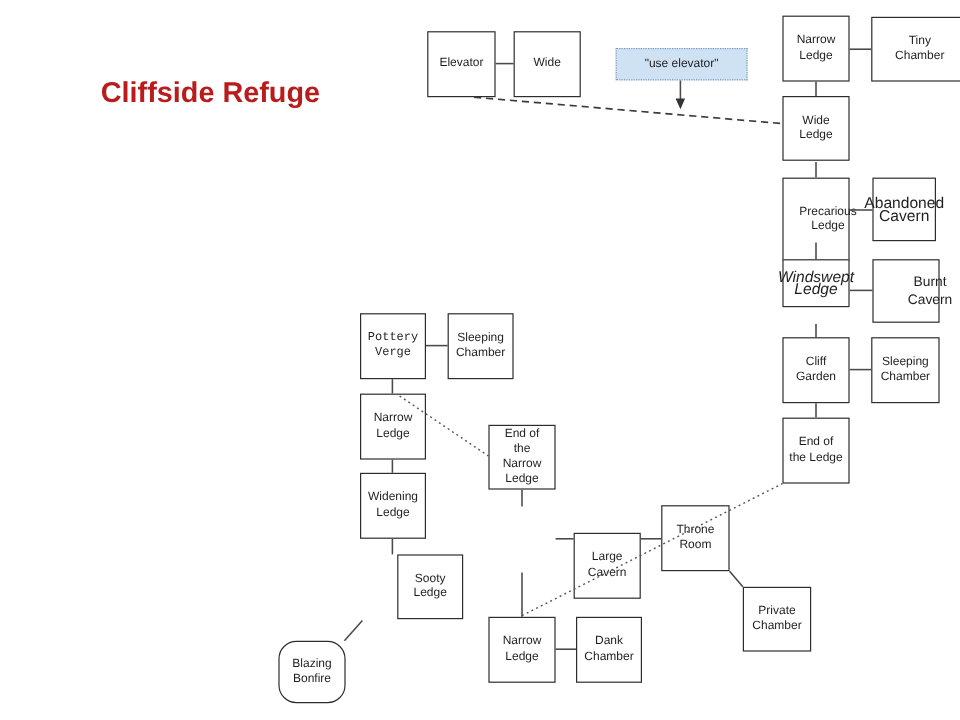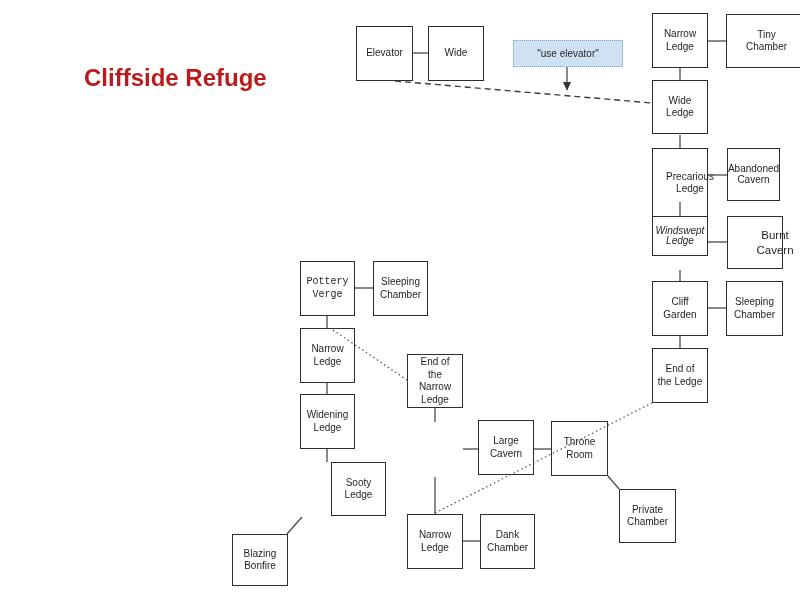--- a/index.html
+++ b/index.html
@@ -28,21 +28,21 @@
     display: flex;
     flex-direction: column;
     align-items: center;
     justify-content: center;
     text-align: center;
     font-size: 10px;
     line-height: 12.5px;
     color: #1f1f1f;
     z-index: 2;
   }
-  .room.small { font-size: 10px; line-height: 10.5px; }
+  .room.small { font-size: 13px; line-height: 10.5px; }
   .room.large { font-size: 11.5px; line-height: 14.5px; }
   #note-box {
     position: absolute;
     left: 513px;
     top: 40px;
     width: 110px;
     height: 27px;
     box-sizing: border-box;
     background: var(--note-fill, #cfe2f3);
     border: 1.5px dotted var(--note-border, #7e9cc0);
@@ -164,31 +164,31 @@
       <div class="room-line">Ledge</div>
     </div>
     <div class="room normal" style="left: 300px; top: 394px; width: 55px; height: 55px;">
       <div class="room-line">Widening</div>
       <div class="room-line">Ledge</div>
     </div>
     <div class="room normal" style="left: 300px; top: 462px; width: 55px; height: 54px; margin-left: 31px;">
       <div class="room-line">Sooty</div>
       <div class="room-line">Ledge</div>
     </div>
-    <div class="room normal" style="left: 232px; top: 534px; width: 56px; height: 52px;">
+    <div class="room normal" style="left: 232px; top: 534px; width: 56px; height: 52px; border-radius: 15px;">
       <div class="room-line">Blazing</div>
       <div class="room-line">Bonfire</div>
     </div>
     <div class="room normal" style="left: 407px; top: 354px; width: 56px; height: 54px;">
       <div class="room-line">End of</div>
       <div class="room-line">the</div>
       <div class="room-line">Narrow</div>
       <div class="room-line">Ledge</div>
     </div>
-    <div class="room normal" style="left: 478px; top: 420px; width: 56px; height: 55px;">
+    <div class="room normal" style="left: 478px; top: 444px; width: 56px; height: 55px;">
       <div class="room-line">Large</div>
       <div class="room-line">Cavern</div>
     </div>
     <div class="room normal" style="left: 551px; top: 421px; width: 57px; height: 55px;">
       <div class="room-line">Throne</div>
       <div class="room-line">Room</div>
     </div>
     <div class="room normal" style="left: 619px; top: 489px; width: 57px; height: 54px;">
       <div class="room-line">Private</div>
       <div class="room-line">Chamber</div>

